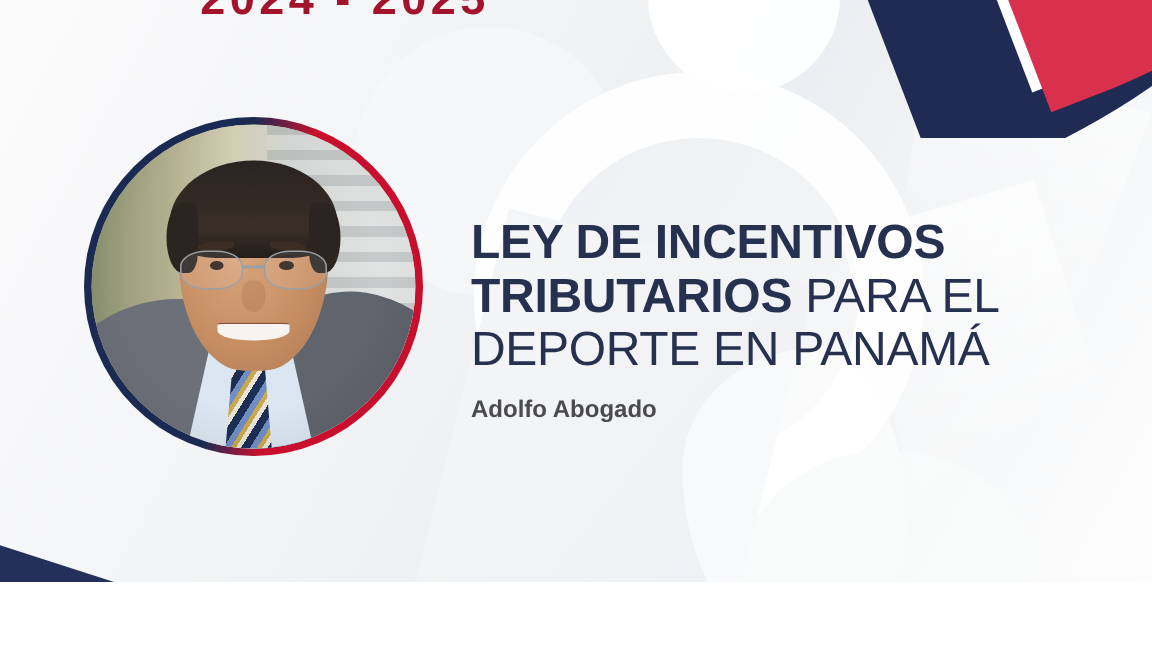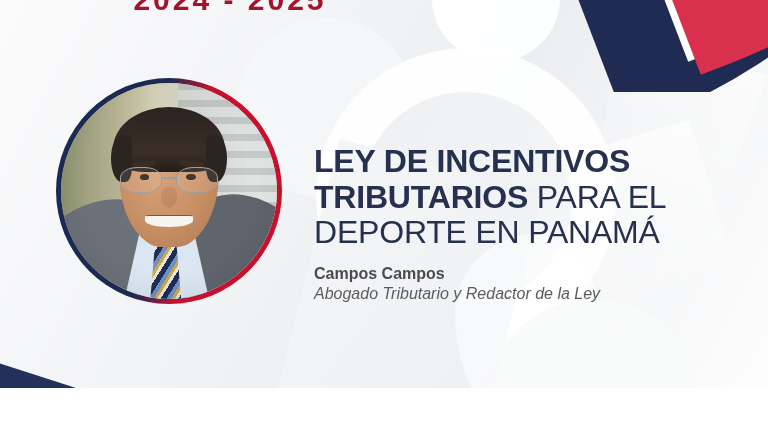--- a/index.html
+++ b/index.html
@@ -432,17 +432,16 @@
         <div class="bridge"></div>
       </div>
       <div class="ph-nose"></div>
       <div class="ph-mouth"></div>
       <div class="ph-vignette"></div>
     </div>
   </div>
 
   <div class="textblock">
     <h1 class="title"><span class="b">LEY DE INCENTIVOS TRIBUTARIOS</span> <span>PARA EL DEPORTE EN PANAMÁ</span></h1>
-    <p class="speaker">Campos Campos</p>
-    <p class="role">Abogado Tributario y Redactor de la Ley</p>
+    <p class="speaker">Adolfo Abogado</p>
   </div>
 
 </div>
 
 </body></html>

